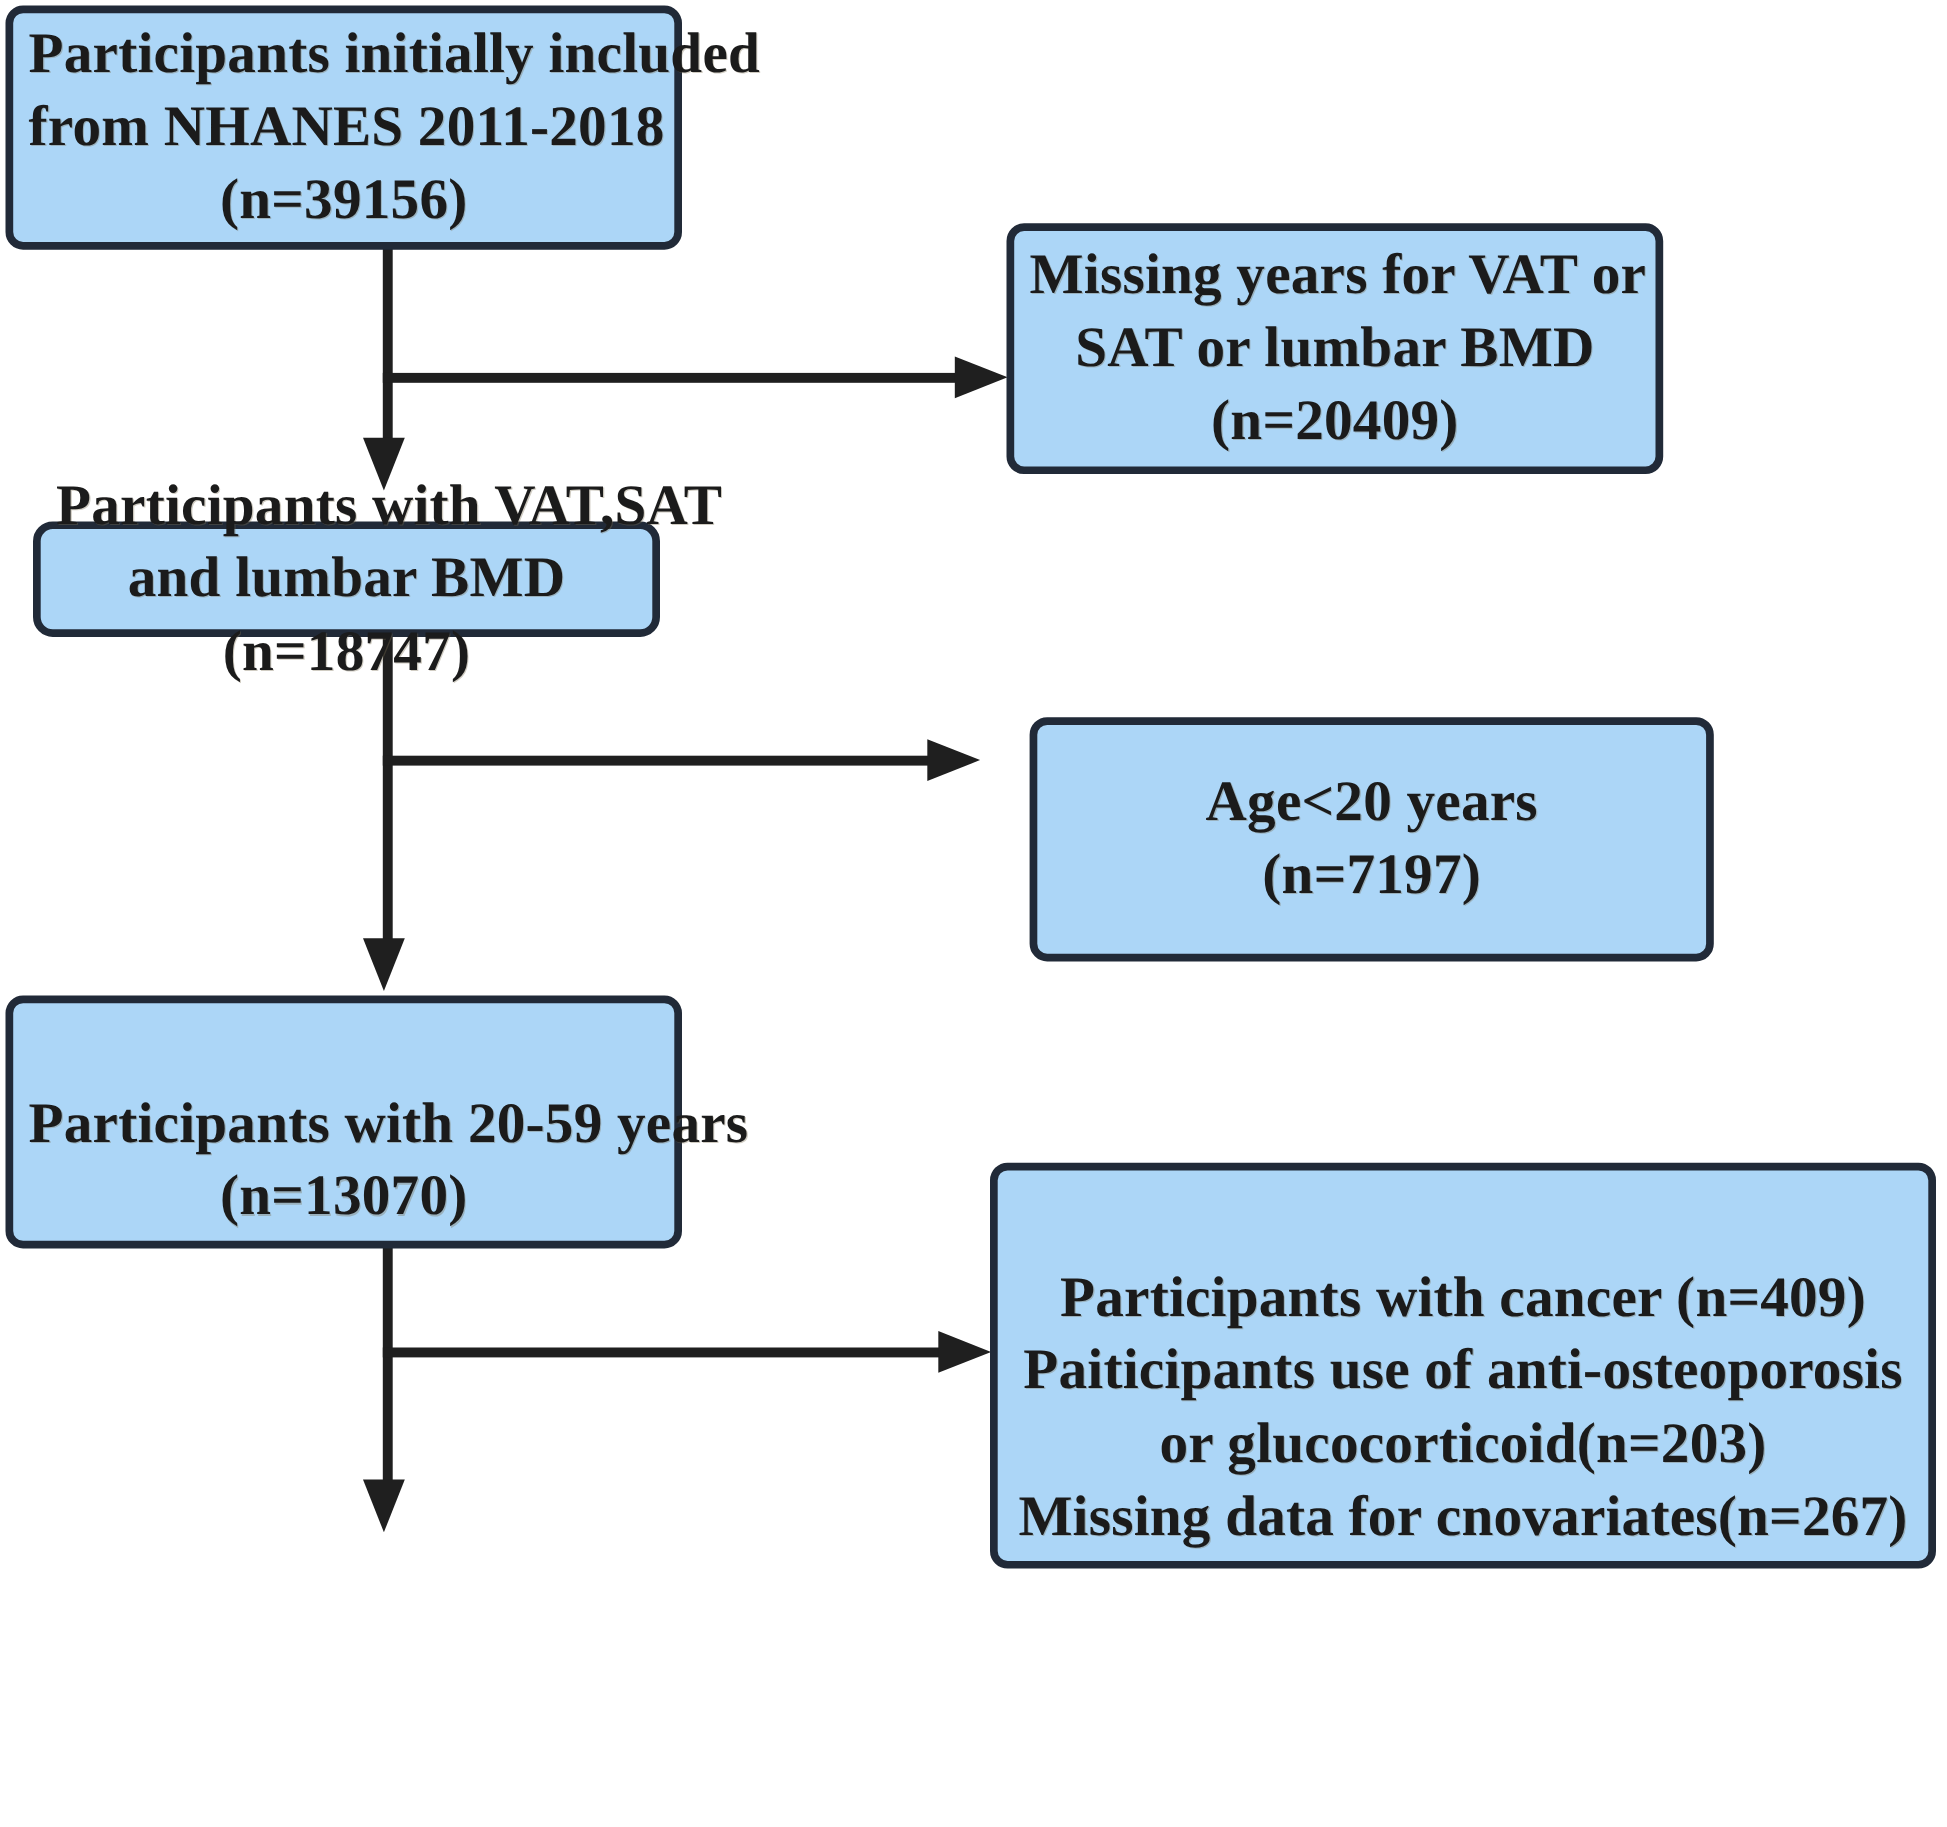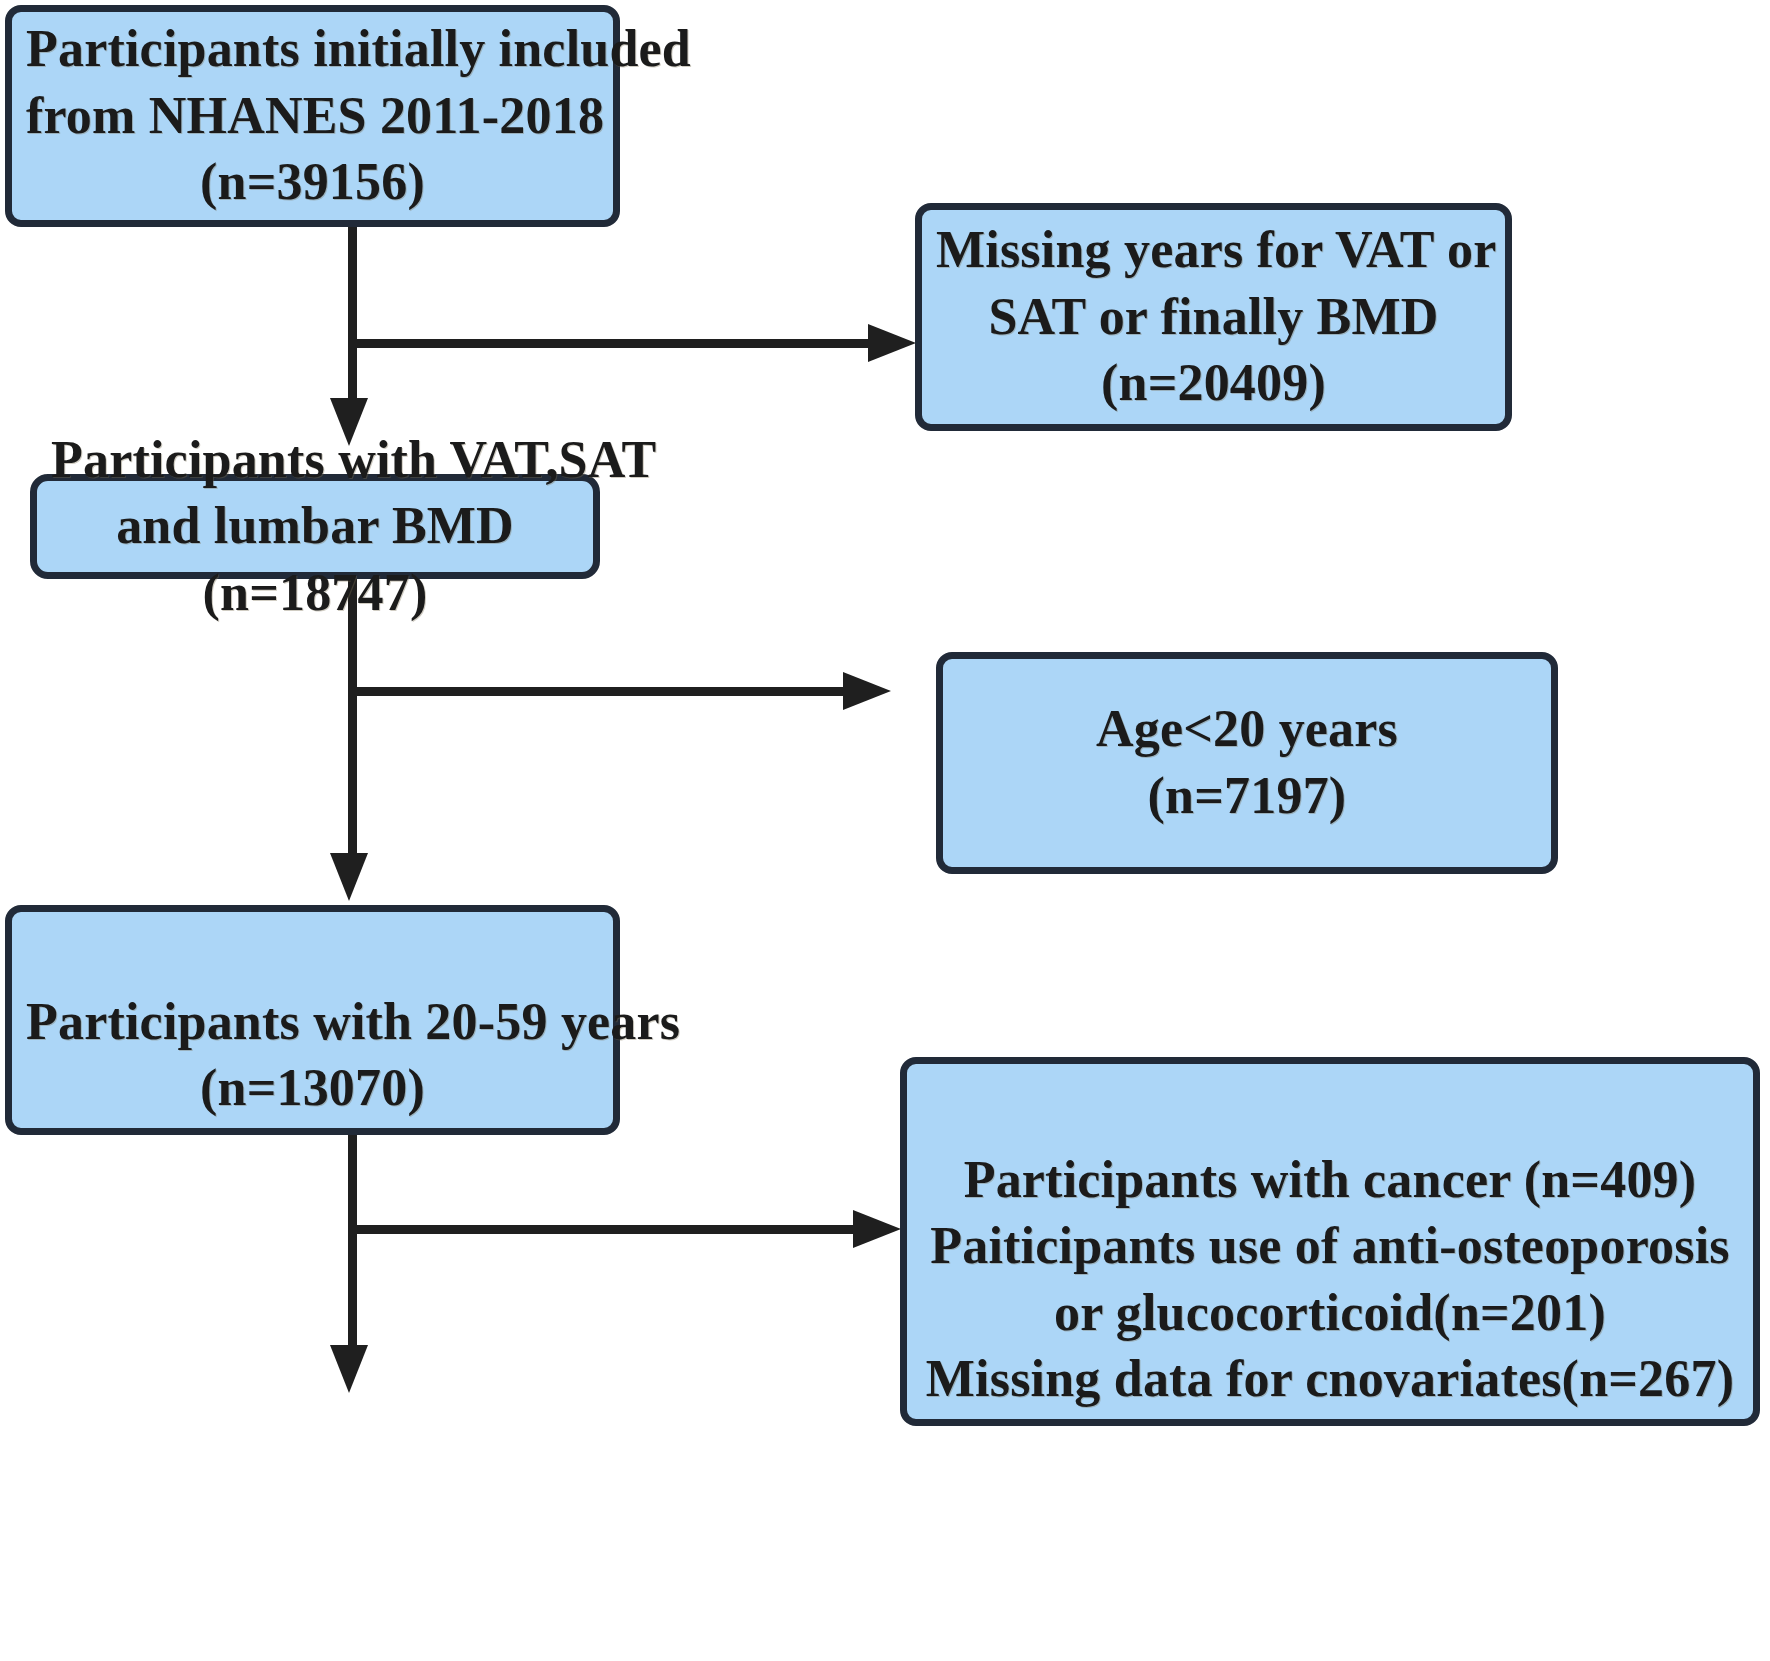--- a/index.html
+++ b/index.html
@@ -113,21 +113,21 @@
     <div class="lines">
       <span class="line">Participants initially included</span>
       <span class="line">from NHANES 2011-2018</span>
       <span class="line">(n=39156)</span>
     </div>
   </div>
 
   <div class="node" id="node-missing-vat">
     <div class="lines">
       <span class="line">Missing years for VAT or</span>
-      <span class="line">SAT or finally BMD</span>
+      <span class="line">SAT or lumbar BMD</span>
       <span class="line">(n=20409)</span>
     </div>
   </div>
 
   <div class="node" id="node-with-vat">
     <div class="lines">
       <span class="line">Participants with VAT,SAT</span>
       <span class="line">and lumbar BMD</span>
       <span class="line">(n=18747)</span>
     </div>
@@ -144,19 +144,19 @@
     <div class="lines">
       <span class="line">Participants with 20-59 years</span>
       <span class="line">(n=13070)</span>
     </div>
   </div>
 
   <div class="node" id="node-exclusions">
     <div class="lines">
       <span class="line">Participants with cancer (n=409)</span>
       <span class="line">Paiticipants use of anti-osteoporosis</span>
-      <span class="line">or glucocorticoid(n=201)</span>
+      <span class="line">or glucocorticoid(n=203)</span>
       <span class="line">Missing data for cnovariates(n=267)</span>
     </div>
   </div>
 
 
 </div>
 
 </body></html>

